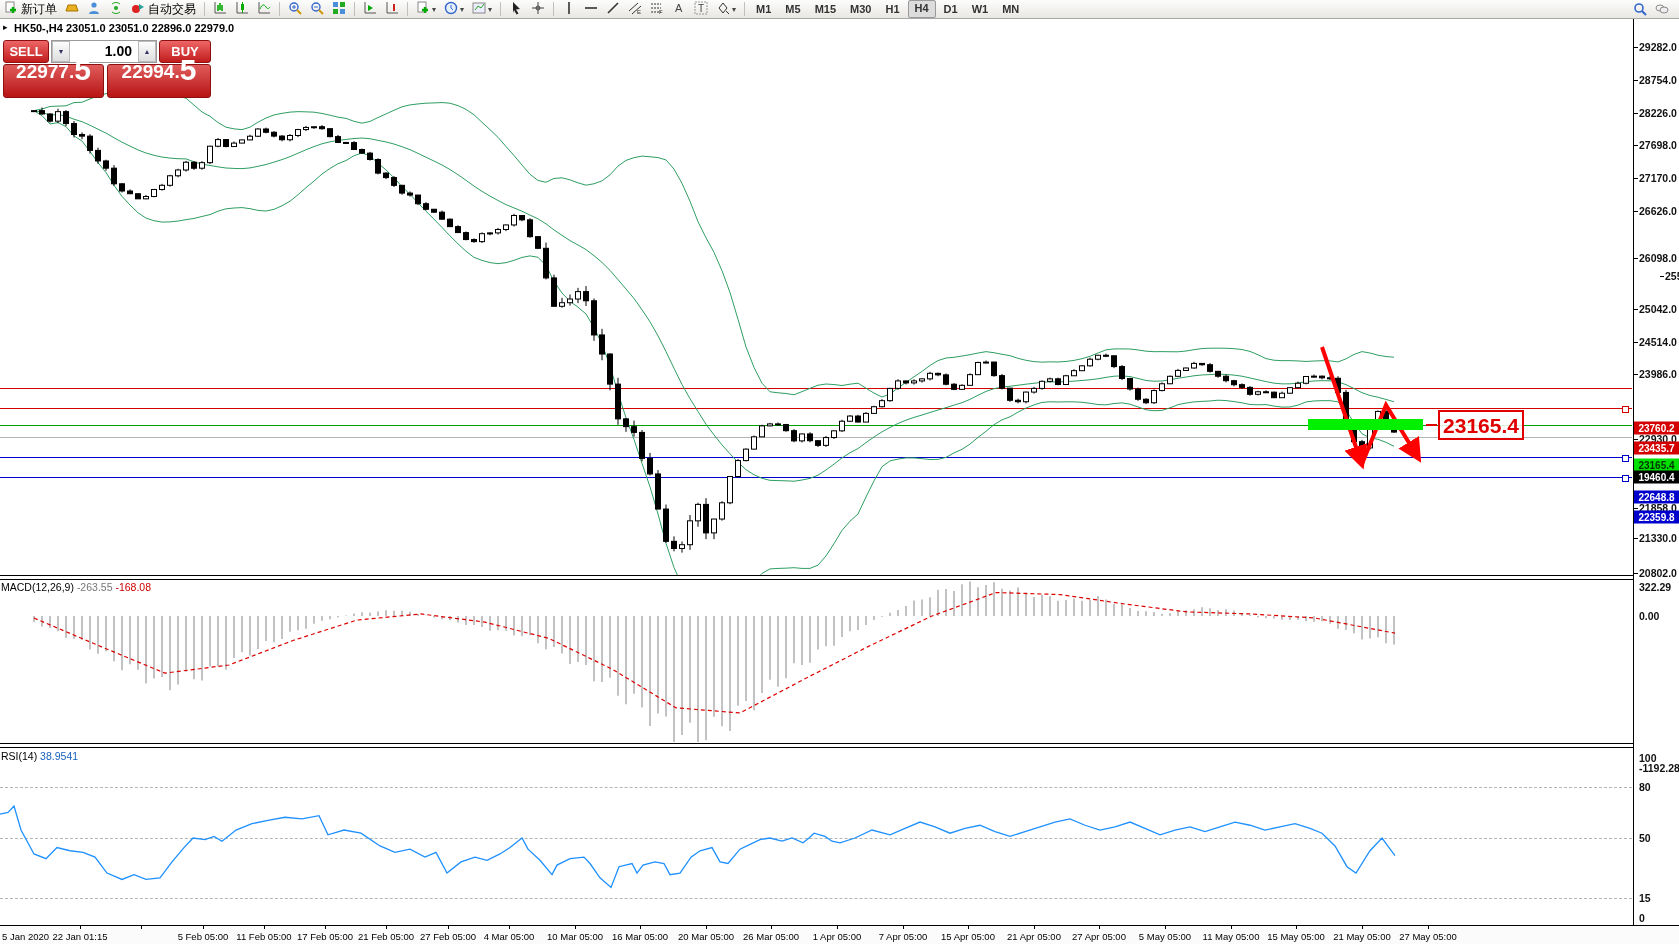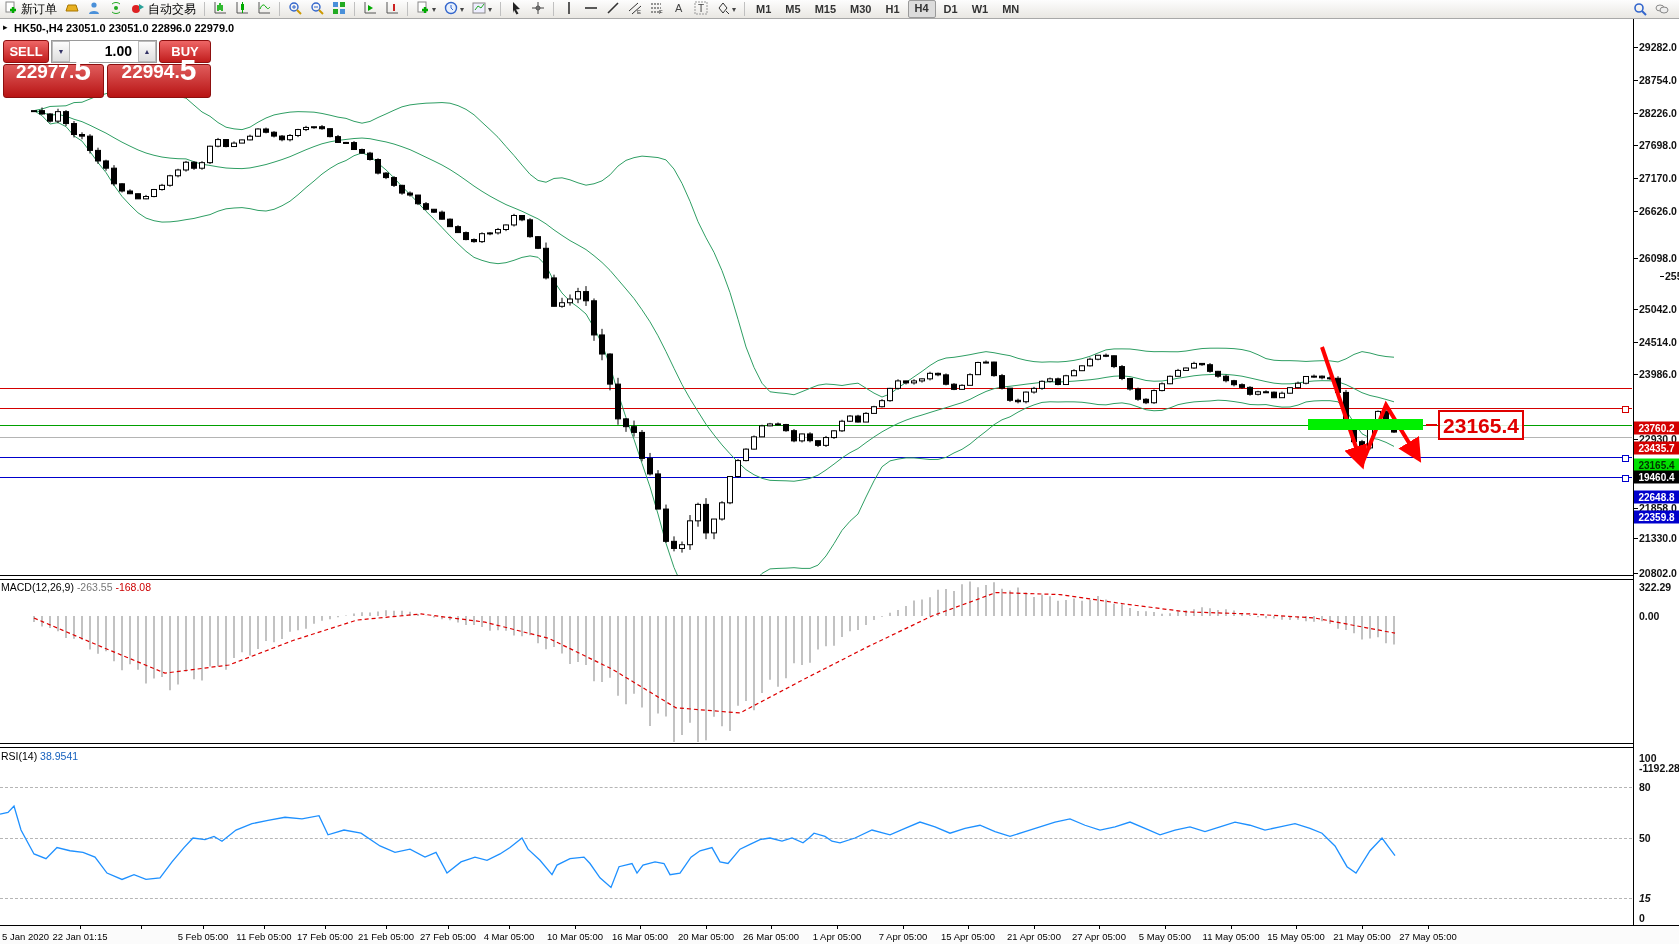--- a/index.html
+++ b/index.html
@@ -307,21 +307,21 @@
       <div class="tick" style="top: 421px;"><span class="mark"></span>22930.0</div>
       <div class="tick" style="top: 490px;"><span class="mark"></span>21858.0</div>
       <div class="tick" style="top: 520px;"><span class="mark"></span>21330.0</div>
       <div class="tick" style="top: 555px;"><span class="mark"></span>20802.0</div>
       <div class="tick" style="top: 569px;">322.29</div>
       <div class="tick" style="top: 598px;">0.00</div>
       <div class="tick" style="top: 724px; margin-top: 26px;">-1192.28</div>
       <div class="tick" style="top: 740px;">100</div>
       <div class="tick" style="top: 769px;">80</div>
       <div class="tick" style="top: 820px;">50</div>
-      <div class="tick" style="top: 880px; font-style: italic;">15</div>
+      <div class="tick" style="top: 880px;">15</div>
       <div class="tick" style="top: 900px;">0</div>
     </div>
   <div id="time-axis">
       <div class="t-lbl" style="left: 2px; transform: none;">5 Jan 2020</div>
       <div class="t-tick" style="left: 80px;"></div>
       <div class="t-lbl" style="left: 80px;">22 Jan 01:15</div>
       <div class="t-tick" style="left: 141px;"></div>
       <div class="t-lbl" style="left: 141px; margin-top: 10px;">30 Jan 05:00</div>
       <div class="t-tick" style="left: 203px;"></div>
       <div class="t-lbl" style="left: 203px;">5 Feb 05:00</div>

